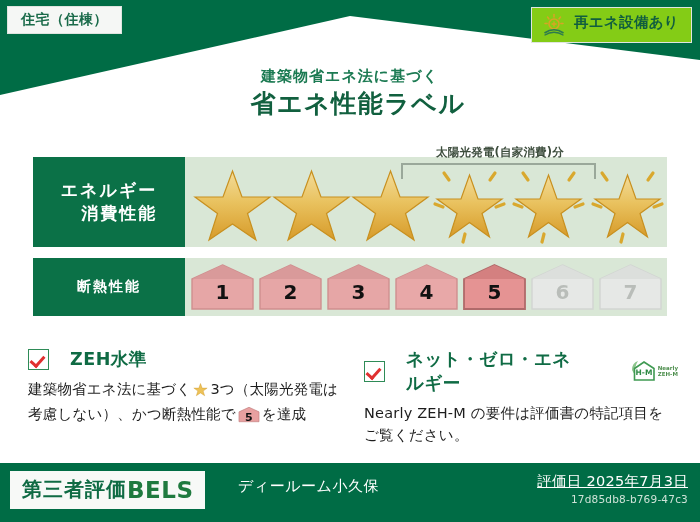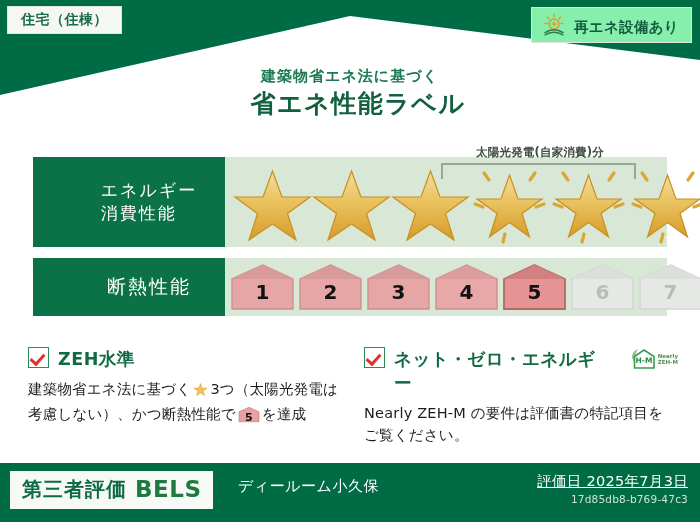--- a/index.html
+++ b/index.html
@@ -14,44 +14,44 @@
   
   .header-band{position:absolute;left:0;top:0;width:700px;height:110px;background:#006c45;}
   .roof-poly{position:absolute;left:0;top:0;width:700px;height:130px;}
 
   .tag-jutaku{
     position:absolute;left:7px;top:6px;background:#f5f7f5;border:1px solid #dfe4df;
     padding:5px 13px 6px 13px;color:#1a6b4a;font-size:14px;font-weight:bold;letter-spacing:.5px;
     line-height:1.1;
   }
   .tag-saiene{
-    position:absolute;right:8px;top:7px;background:#86efac;border:1px solid #e0e5e0;
-    display:flex;align-items:flex-end;gap:7px;padding:5px 12px 5px 9px;
+    position:absolute;right:8px;top:7px;background:#84cc16;border:1px solid #e0e5e0;
+    display:flex;align-items:flex-start;gap:7px;padding:5px 12px 5px 9px;
   }
   .tag-saiene .txt{color:#115e3f;font-size:14.5px;font-weight:bold;letter-spacing:.3px;}
 
   
   .body-panel{position:absolute;left:0;top:95px;width:700px;height:368px;background:#ffffff;}
 
   .title-sub{position:absolute;left:0;right:0;top:-28px;text-align:center;color:#1b7a52;
     font-size:15px;font-weight:bold;letter-spacing:1px;}
   .title-main{position:absolute;left:16px;right:0;top:-8px;text-align:center;color:#11603f;
     font-size:25px;font-weight:bold;letter-spacing:1.5px;}
 
   
   .row{position:absolute;left:33px;width:634px;display:flex;}
   .row-energy{top:62px;height:90px;}
   .row-insul{top:163px;height:58px;}
 
   .row-head{
     width:152px;background:#0b7147;color:#ffffff;display:flex;align-items:center;justify-content:center;
-    text-align:left;font-weight:normal;letter-spacing:2px;flex:none;padding-left:40px;
+    text-align:right;font-weight:bold;letter-spacing:2px;flex:none;
   }
   .row-energy .row-head{font-size:17px;line-height:1.35;}
-  .row-insul .row-head{font-size:19px;}
+  .row-insul .row-head{font-size:14px;}
 
   .row-body{flex:1;background:#d9e7d6;position:relative;}
 
   
   .stars{position:absolute;left:0;top:0;right:0;bottom:0;display:flex;align-items:center;
     padding-left:8px;box-sizing:border-box;}
   .star-slot{width:79px;height:90px;position:relative;flex:none;}
   .star-slot svg{position:absolute;left:0;top:0;}
 
   .solar-bracket{position:absolute;left:216px;top:6px;width:195px;height:16px;
@@ -68,38 +68,38 @@
     font-size:20px;font-weight:bold;color:#111111;}
   .house.off .num{color:#b9bdb9;}
 
   
   .watermark{position:absolute;left:150px;top:225px;font-size:52px;color:rgba(255,255,255,.55);
     font-weight:bold;letter-spacing:10px;pointer-events:none;user-select:none;}
 
   
   .criteria{position:absolute;left:28px;top:252px;width:650px;display:flex;gap:22px;}
   .crit{flex:1;}
-  .crit-head{display:flex;align-items:flex-start;gap:9px;margin-bottom:7px;}
+  .crit-head{display:flex;align-items:center;gap:21px;margin-bottom:7px;}
   .chk{width:19px;height:19px;border:1.6px solid #2e8b57;background:#fff;position:relative;flex:none;}
   .chk:after{content:"";position:absolute;left:4px;top:3px;width:6px;height:11px;
     border:solid #e03030;border-width:0 3px 3px 0;transform:rotate(42deg);}
   .crit-title{color:#0f6b44;font-size:17.5px;font-weight:bold;letter-spacing:.5px;}
   .crit-text{color:#1d1d1d;font-size:14.5px;line-height:1.55;letter-spacing:.2px;}
   .crit-text .mini-star{display:inline-block;vertical-align:-3px;margin:0 1px;}
   .mini-house{display:inline-block;vertical-align:-4px;margin:0 2px;position:relative;
     width:22px;height:17px;}
   .mini-house .mn{position:absolute;left:0;right:0;top:3px;text-align:center;font-size:11px;
     font-weight:bold;color:#111;}
   .zehm-logo{display:inline-flex;align-items:center;gap:2px;margin-left:22px;vertical-align:-6px;}
   .zehm-logo .ztext{font-size:5.5px;color:#4e8f4e;font-weight:bold;line-height:1.15;text-align:left;}
 
   
   .footer{position:absolute;left:0;top:463px;width:700px;height:59px;background:#006c45;}
   .bels-box{position:absolute;left:10px;top:8px;background:#f7f9f7;padding:5px 12px 6px 12px;
-    display:flex;align-items:flex-start;gap:8px;}
+    display:flex;align-items:center;}
   .bels-box .jp{color:#0f6b44;font-size:20px;font-weight:bold;letter-spacing:1px;}
   .bels-box .en{color:#1f7a3f;font-size:23px;font-weight:bold;letter-spacing:.5px;}
   .prop-name{position:absolute;left:238px;top:14px;color:#ffffff;font-size:15px;letter-spacing:.5px;}
   .eval-date{position:absolute;right:12px;top:9px;color:#ffffff;font-size:14.5px;letter-spacing:.3px;text-decoration:underline;}
   .eval-id{position:absolute;right:12px;top:30px;color:#cfe3d8;font-size:10.5px;letter-spacing:.2px;}
 </style>
 </head>
 <body>
 
 <div class="label-card">

